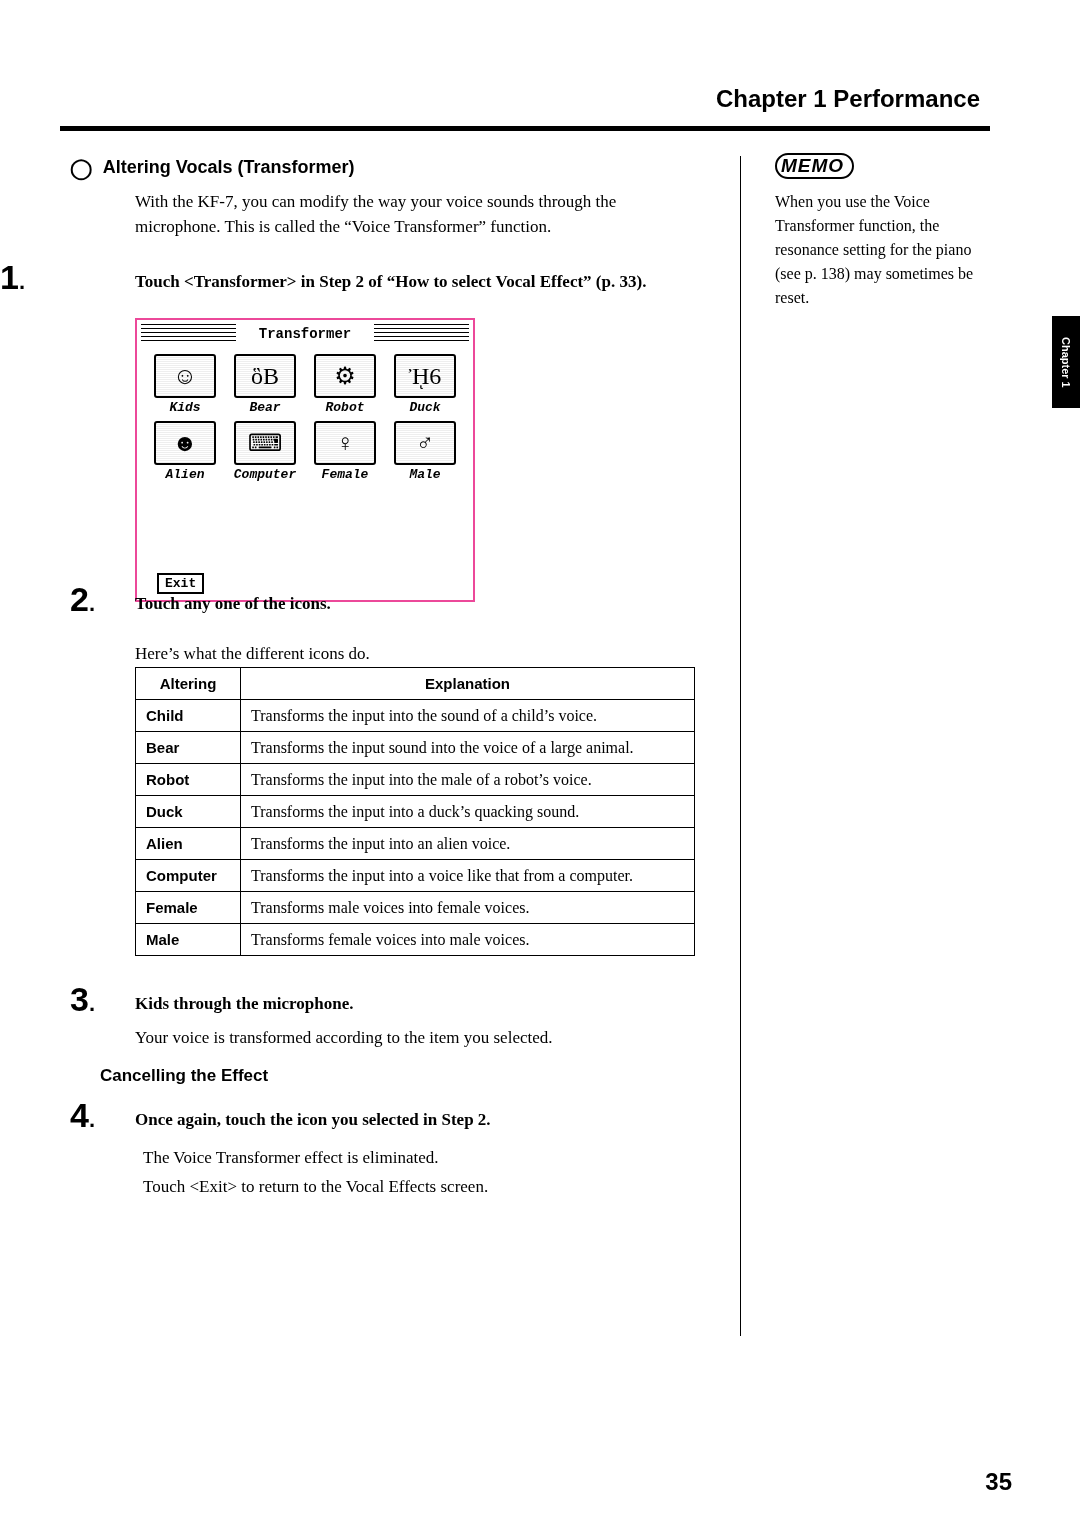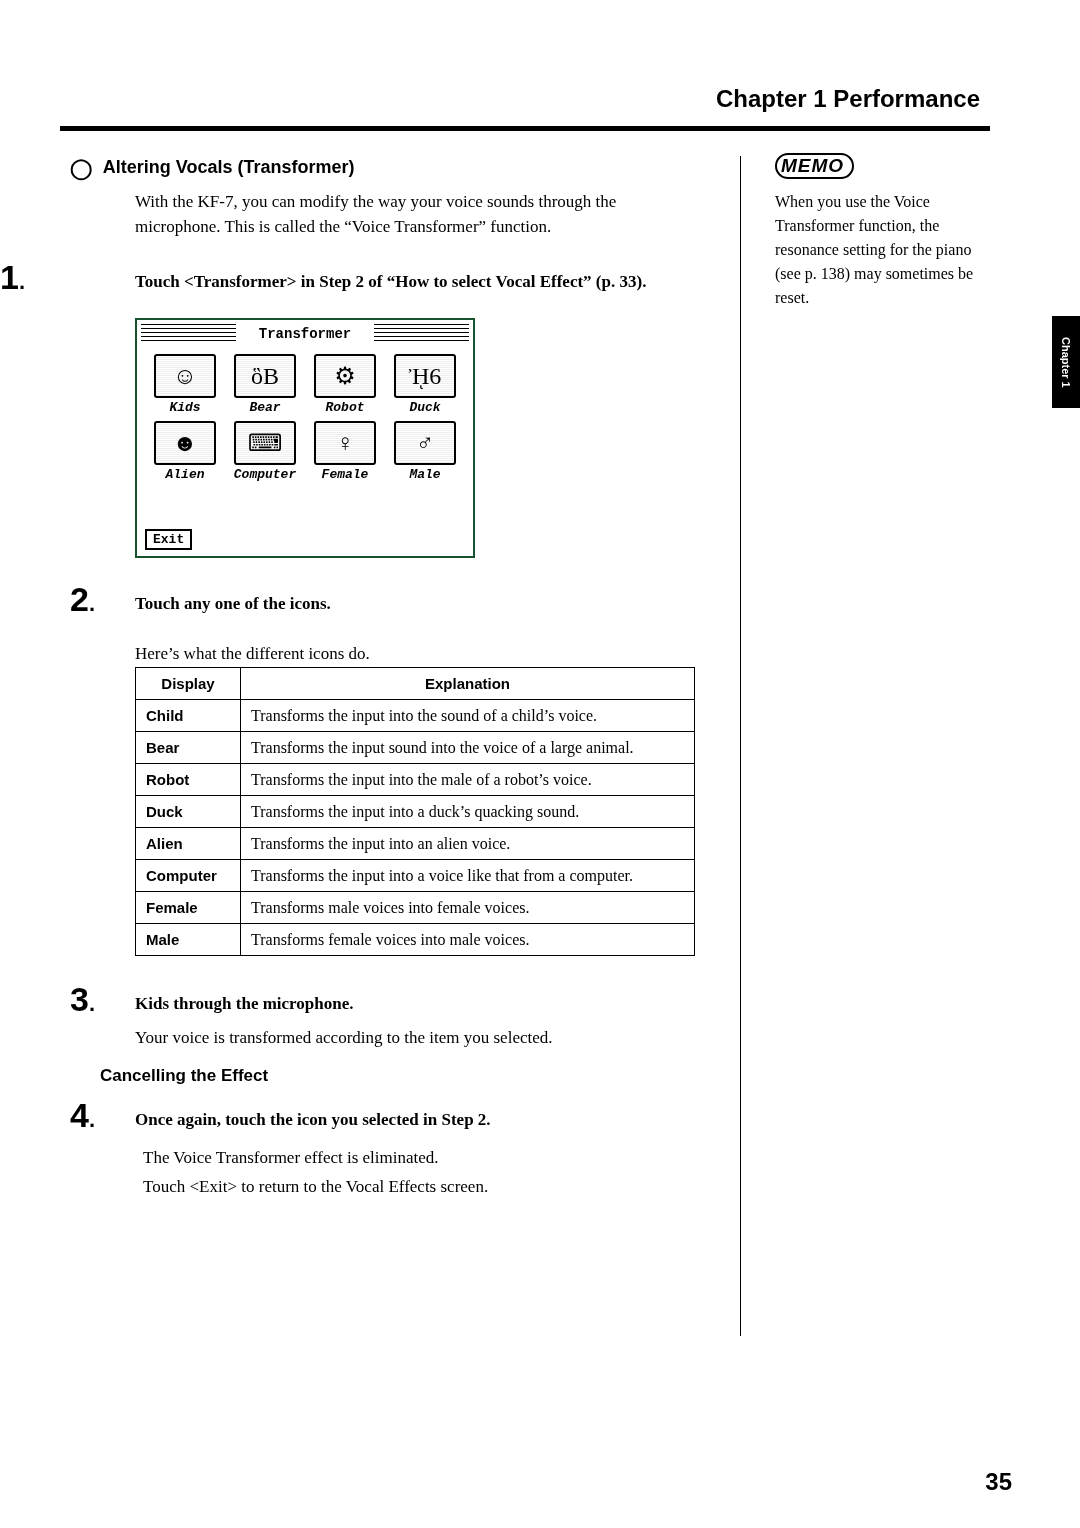--- a/index.html
+++ b/index.html
@@ -18,32 +18,32 @@
 
   .para1 { position:absolute; top:190px; left:135px; width:560px; font-size:17px; line-height:1.45; }
 
   .step-num { position:absolute; font-family:Arial,sans-serif; font-weight:bold; font-size:34px; }
   .step-dot { font-size:22px; }
   .step-text { font-weight:bold; font-size:17px; }
 
   .step1 { top:258px; }
 
   
-  .screen { position:absolute; top:318px; left:135px; width:340px; height:240px; border:2px solid #14532d; background:#fff; }
+  .screen { position:absolute; top:318px; left:135px; width:340px; height:284px; border:2px solid #ec4899; background:#fff; }
   .screen-title { position:absolute; top:6px; left:0; right:0; text-align:center; font-family:"Courier New",monospace; font-size:14px; font-weight:bold; }
   .staff-lines { position:absolute; top:4px; height:20px; }
   .staff-lines.left { left:4px; width:95px; }
   .staff-lines.right { right:4px; width:95px; }
   .staff-lines::before { content:""; position:absolute; inset:0; background:repeating-linear-gradient(to bottom, #000 0 1px, transparent 1px 4px); }
   .icon-grid { position:absolute; top:34px; left:10px; right:10px; display:flex; flex-wrap:wrap; gap:6px 4px; }
   .icon-cell { width:76px; text-align:center; }
   .icon-box { width:62px; height:44px; margin:0 auto; border:2px solid #000; border-radius:3px; position:relative; background:repeating-linear-gradient(to bottom, #fff 0 1px, #eee 1px 2px); }
   .icon-box .glyph { position:absolute; inset:0; display:flex; align-items:center; justify-content:center; font-size:24px; }
   .icon-label { font-family:"Courier New",monospace; font-weight:bold; font-size:13px; margin-top:2px;font-style:italic; }
-  .exit-btn { position:absolute; bottom:6px; left:8px; border:2px solid #000; padding:1px 6px; font-family:"Courier New",monospace; font-weight:bold; font-size:13px; background:#fff; }
+  .exit-btn { position:absolute; bottom:6px; left:20px; border:2px solid #000; padding:1px 6px; font-family:"Courier New",monospace; font-weight:bold; font-size:13px; background:#fff; }
 
   .step2-num { top:580px; left:70px; }
   .step2-text { position:absolute; top:594px; left:135px; }
   .para2 { position:absolute; top:644px; left:135px; font-size:17px; }
 
   
   .tbl { position:absolute; top:667px; left:135px; border-collapse:collapse; width:560px; font-size:16px; }
   .tbl th, .tbl td { border:1px solid #000; padding:6px 10px; text-align:left; vertical-align:middle; }
   .tbl th { font-family:Arial,sans-serif; font-weight:bold; text-align:center; font-size:15px; }
   .tbl td:first-child { font-family:Arial,sans-serif; font-weight:bold; width:105px; font-size:15px; }
@@ -143,21 +143,21 @@
 
 <div class="step-num step2-num">
   <span>2</span><span class="step-dot">.</span>
 </div>
 <div class="step-text step2-text">Touch any one of the icons.</div>
 <div class="para2">Here’s what the different icons do.</div>
 
 <table class="tbl">
   <thead>
     <tr>
-      <th>Display</th>
+      <th>Altering</th>
       <th>Explanation</th>
     </tr>
   </thead>
   <tbody id="table-body">
       <tr>
         <td>Child</td>
         <td>Transforms the input into the sound of a child’s voice.</td>
       </tr>
       <tr>
         <td>Bear</td>

